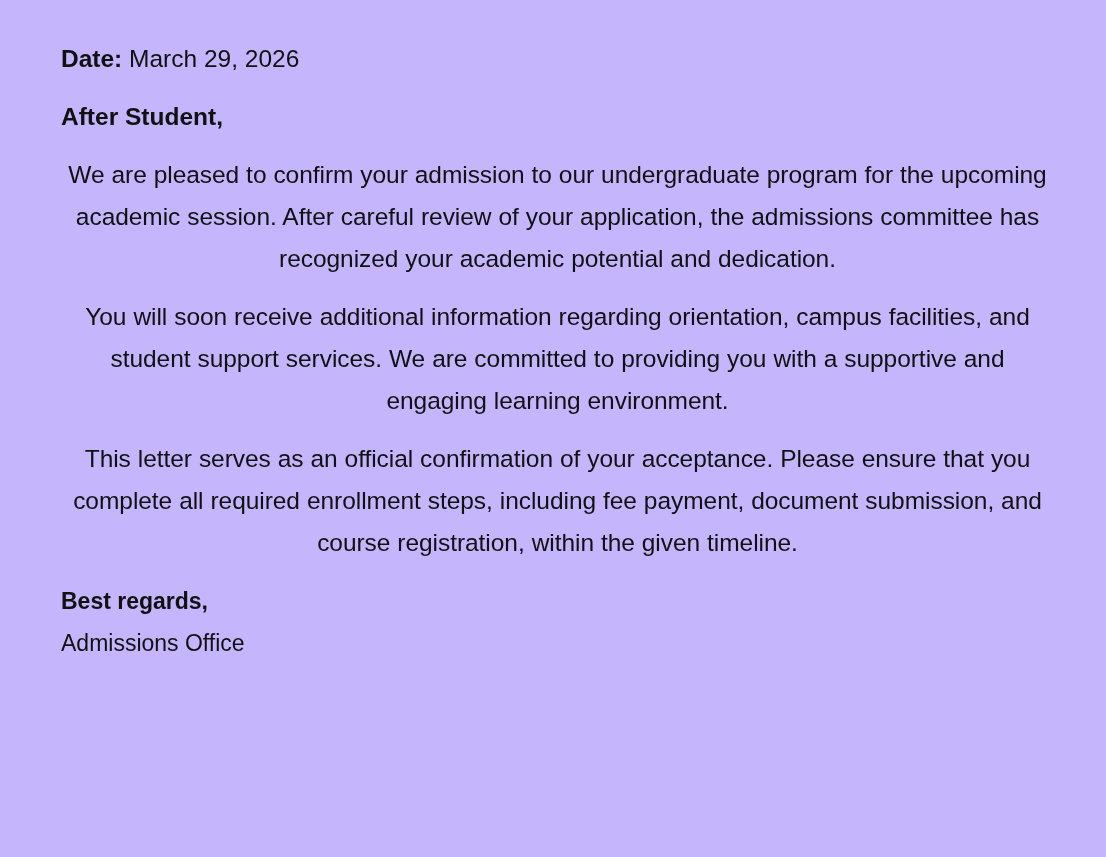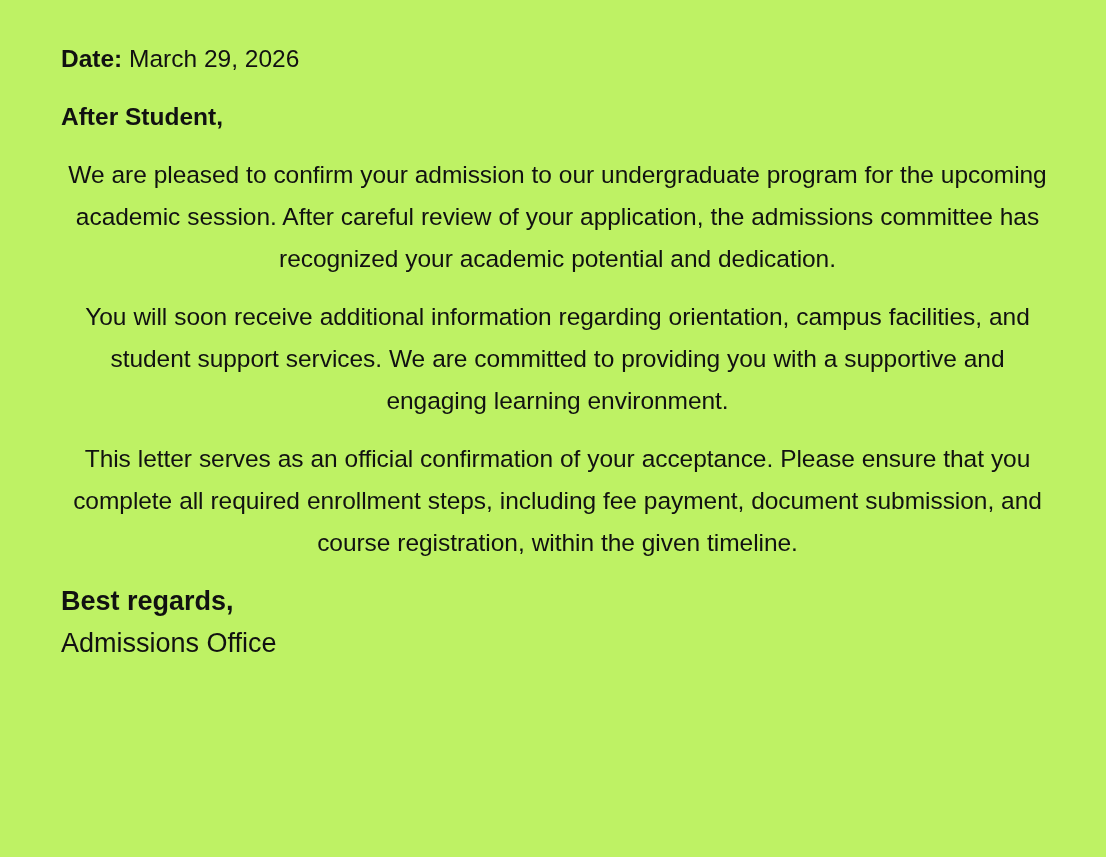--- a/index.html
+++ b/index.html
@@ -14,21 +14,21 @@
     overflow: hidden;
     font-family: "Liberation Sans", "DejaVu Sans", sans-serif;
     color: #111111;
     -webkit-font-smoothing: antialiased;
   }
 
   .page {
     box-sizing: border-box;
     width: 1106px;
     height: 857px;
-    background: #bef264;
+    background: #c4b5fd;
     padding: 38px 52px 0 61px;
   }
 
   .letter {
     width: 993px;
   }
 
   
   .para {
     font-size: 24.5px;
@@ -53,21 +53,21 @@
 
   .regular {
     font-weight: 400;
   }
 
   
   .signature {
     margin: 0;
   }
   .signature .sig-line {
-    font-size: 27px;
+    font-size: 23px;
     line-height: 42px;
     margin: 0;
   }
   .sig-name { font-weight: 400; }
 </style>
 </head>
 <body>
 
 <div class="page">
   <div class="letter">

